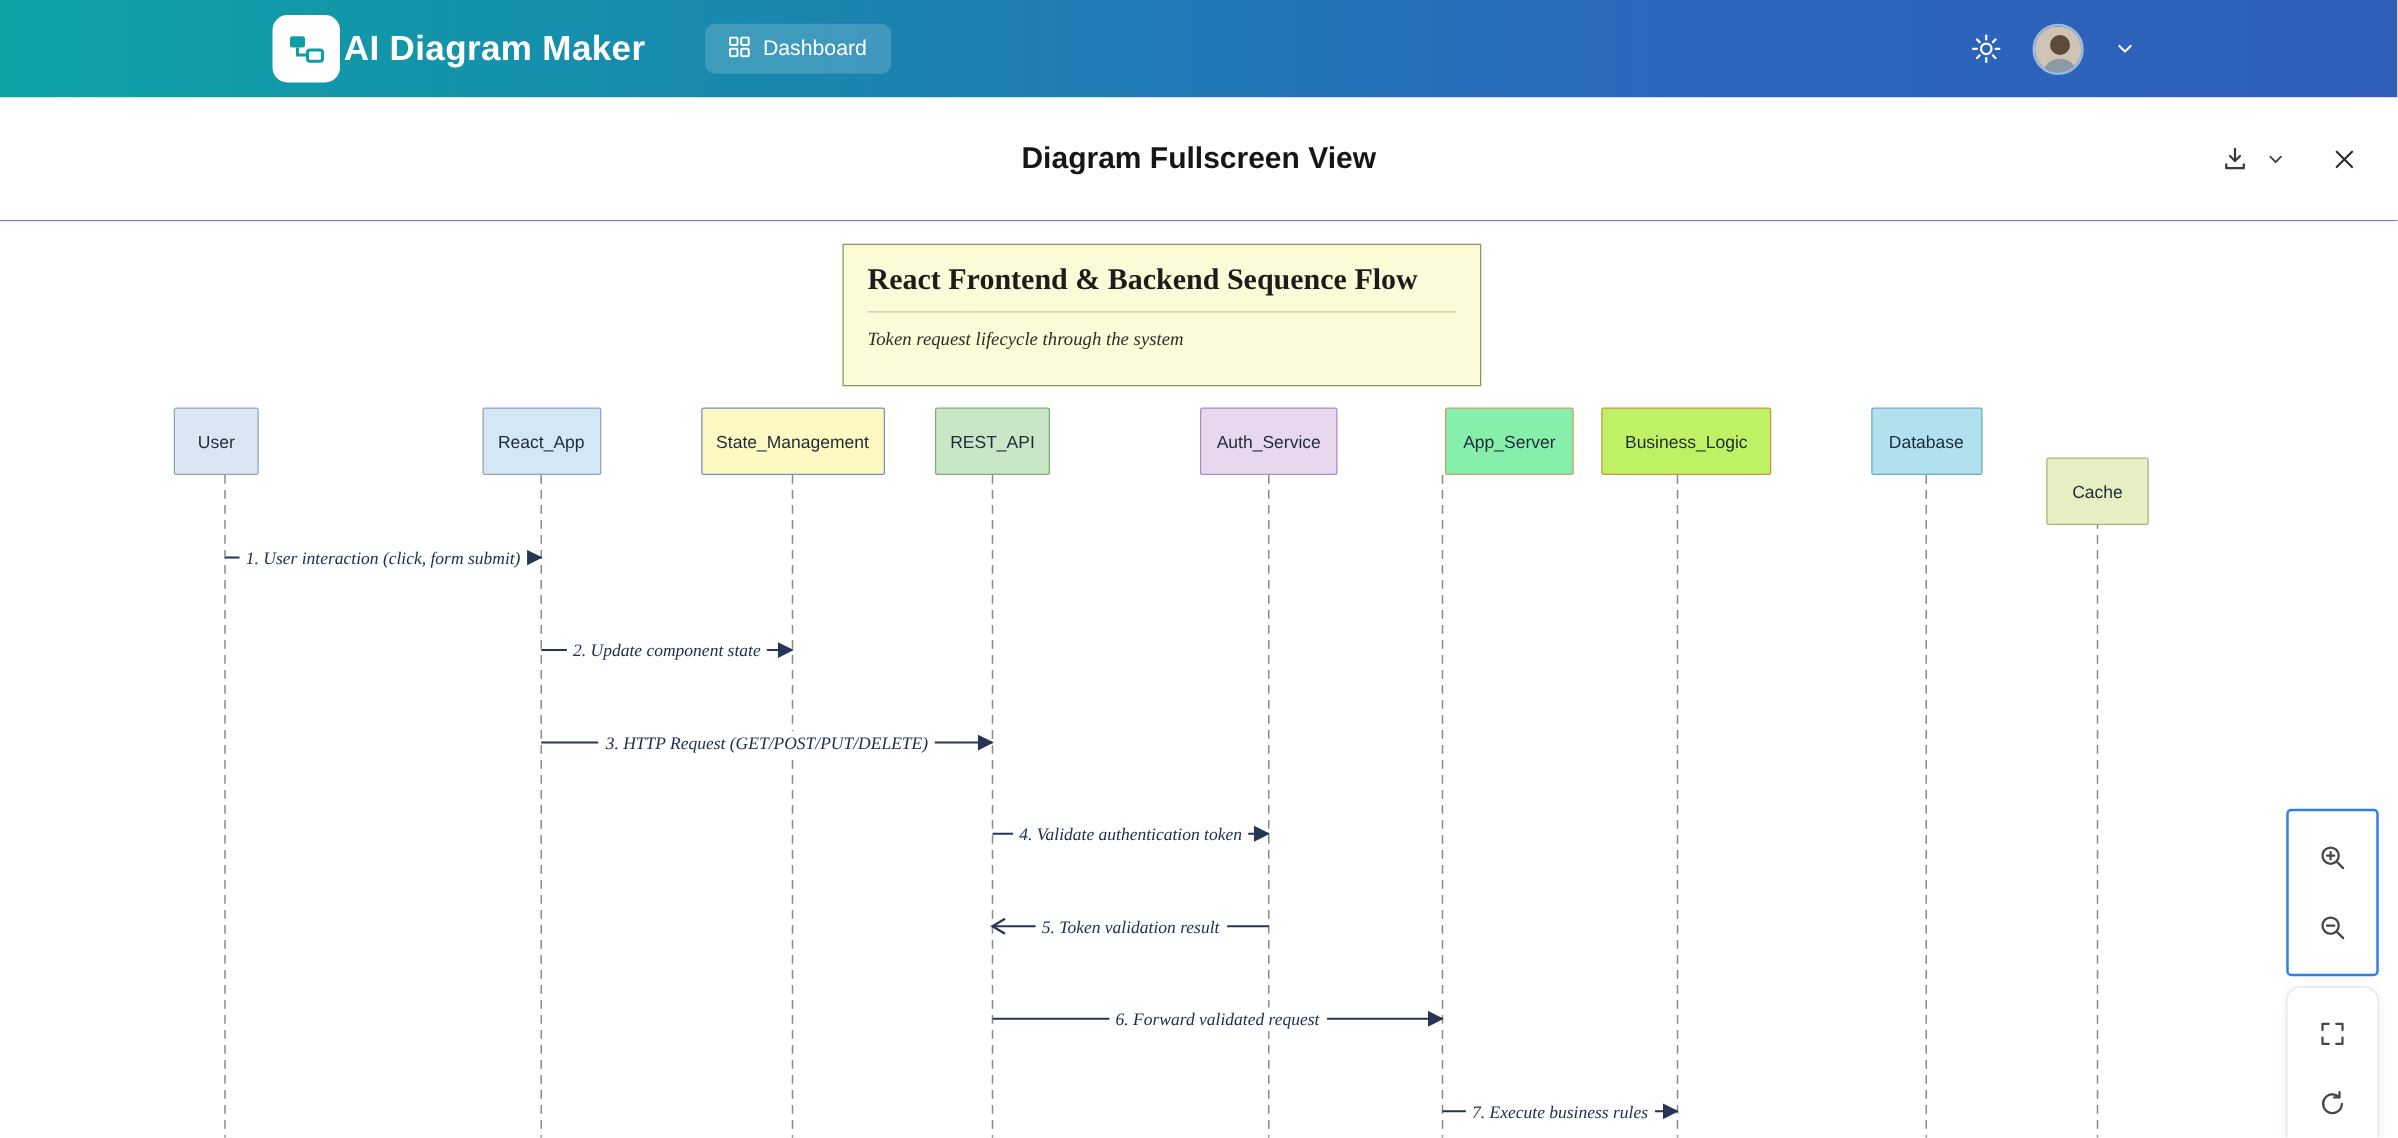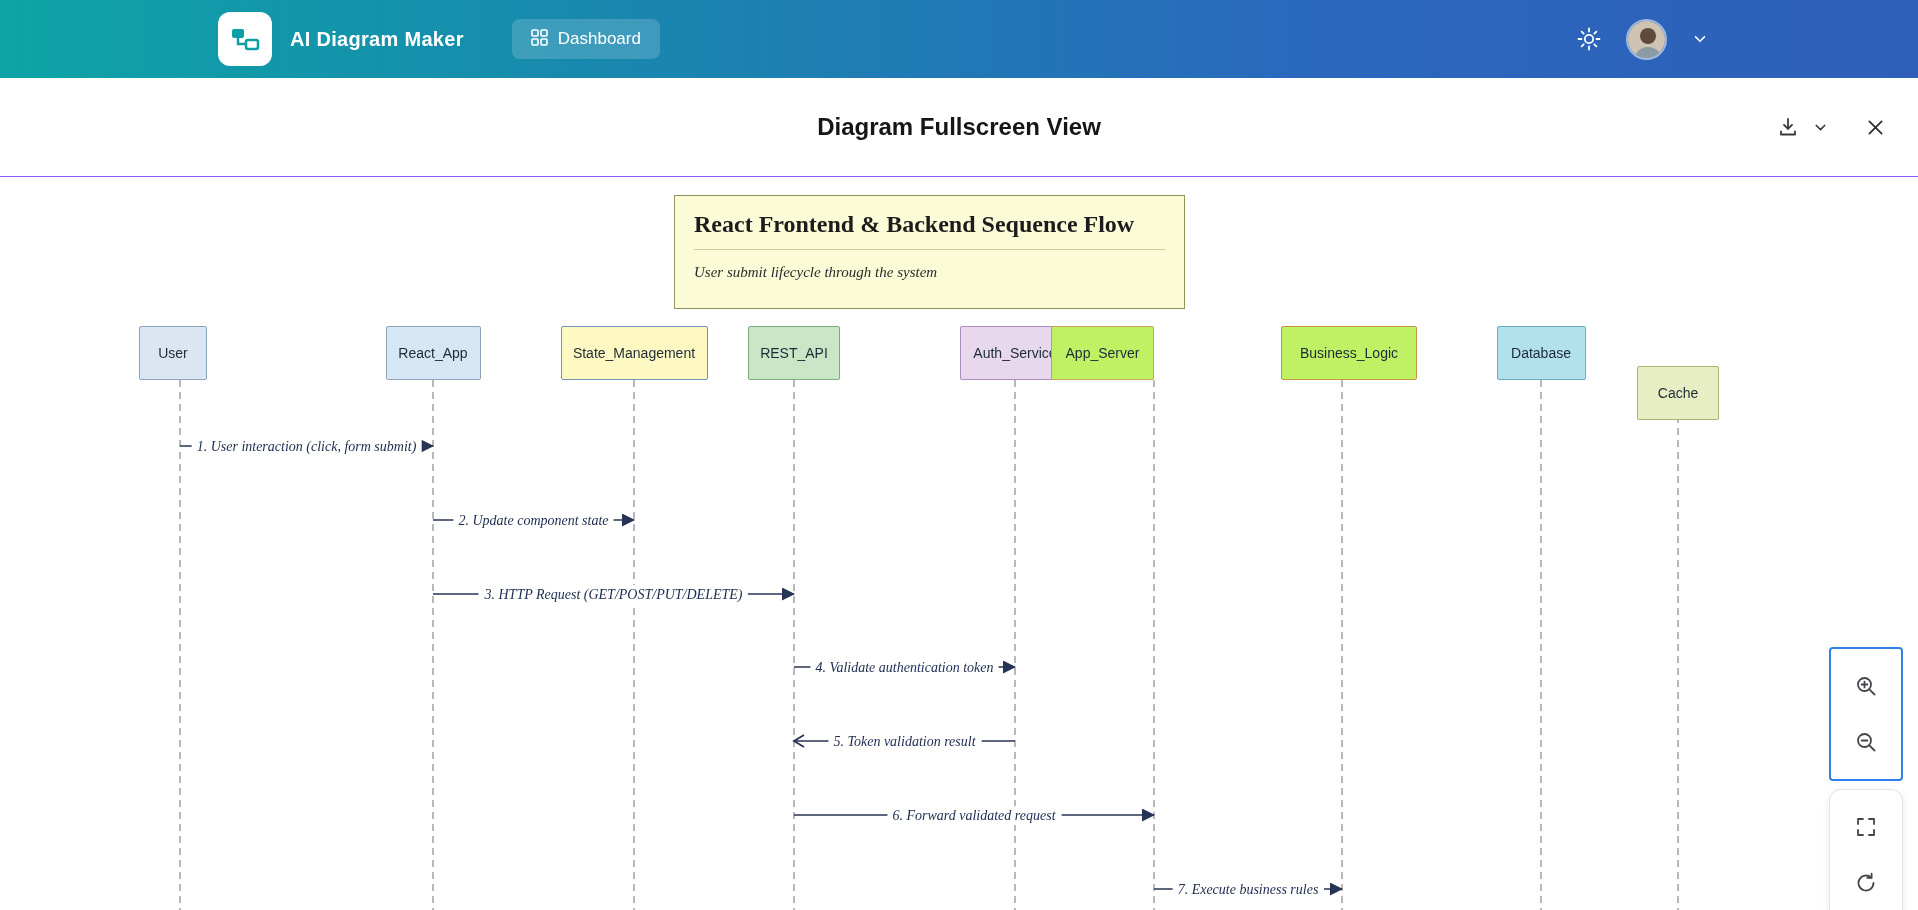--- a/index.html
+++ b/index.html
@@ -5,21 +5,21 @@
   * { margin:0; padding:0; box-sizing:border-box; }
   html,body { width:1918px; height:910px; overflow:hidden; background:#fff;
     font-family:"Liberation Sans", sans-serif; }
 
   
   .navbar { height:78px; display:flex; align-items:center;
     padding:0 205px 0 218px; color:#fff;
     background:linear-gradient(90deg,#0da4a6 0%,#1889ae 30%,#2a67bd 70%,#2f5fb9 100%); }
   .logo { width:54px; height:54px; background:#fff; border-radius:12px;
     display:flex; align-items:center; justify-content:center; flex:0 0 auto; }
-  .brand { font-size:20px; font-weight:bold; margin-left:18px; letter-spacing:.3px; white-space:nowrap; }
+  .brand { font-size:28px; font-weight:bold; margin-left:3px; letter-spacing:.3px; white-space:nowrap; }
   .dash-btn { margin-left:48px; display:flex; align-items:flex-start; gap:10px;
     background:rgba(255,255,255,.17); border:none; color:#fff; font-size:17px;
     font-family:inherit; padding:10px 19px; border-radius:8px; cursor:pointer; }
   .nav-right { margin-left:auto; display:flex; align-items:center; gap:20px; }
   .icon-btn { background:none; border:none; cursor:pointer; display:flex;
     align-items:center; justify-content:center; padding:4px; }
   .avatar { width:41px; height:41px; border-radius:50%; overflow:hidden;
     border:2px solid rgba(255,255,255,.55); flex:0 0 auto; cursor:pointer; }
 
   
@@ -180,29 +180,29 @@
       <rect x="1172.625" y="703" width="151.296875" height="19" fill="#ffffff"></rect>
       <text x="1248" y="717" text-anchor="middle" class="msg-label">7. Execute business rules</text>
     </svg>
 
   <div id="actors-layer">
       <div class="actor-box" style="left: 139px; width: 68px; background: rgb(219, 230, 242); border-color: rgb(142, 164, 189);">User</div>
       <div class="actor-box" style="left: 385.5px; width: 95px; background: rgb(213, 230, 244); border-color: rgb(142, 164, 189);">React_App</div>
       <div class="actor-box" style="left: 560.5px; width: 147px; background: #fef9c3; border-color: rgb(111, 148, 184);">State_Management</div>
       <div class="actor-box" style="left: 748px; width: 92px; background: rgb(201, 230, 199); border-color: rgb(127, 171, 124);">REST_API</div>
       <div class="actor-box" style="left: 960px; width: 110px; background: rgb(232, 216, 238); border-color: rgb(171, 140, 189);">Auth_Service</div>
-      <div class="actor-box" style="left: 1051px; width: 103px; background: #bef264; border-color: rgb(201, 160, 94);">App_Server</div>
+      <div class="actor-box" style="left: 1156px; width: 103px; background: #86efac; border-color: rgb(201, 160, 94);">App_Server</div>
       <div class="actor-box" style="left: 1281px; width: 136px; background: #bef264; border-color: rgb(201, 148, 64);">Business_Logic</div>
       <div class="actor-box" style="left: 1496.5px; width: 89px; background: rgb(177, 225, 237); border-color: rgb(106, 174, 192);">Database</div>
       <div class="actor-box" style="left: 1637px; width: 82px; background: rgb(232, 238, 195); border-color: rgb(170, 179, 111); margin-top: 40px;">Cache</div>
     </div>
 
   <div class="title-box">
     <h2>React Frontend &amp; Backend Sequence Flow</h2>
-    <p>User submit lifecycle through the system</p>
+    <p>Token request lifecycle through the system</p>
   </div>
 
   <div class="float-toolbar">
     <div class="tool-group highlight">
       <button class="tool-btn">
         <svg width="24" height="24" viewBox="0 0 24 24" fill="none" stroke="#44464b" stroke-width="1.8" stroke-linecap="round">
           <circle cx="10.5" cy="10.5" r="6.5"></circle>
           <line x1="15.4" y1="15.4" x2="20.5" y2="20.5"></line>
           <line x1="7.6" y1="10.5" x2="13.4" y2="10.5"></line>
           <line x1="10.5" y1="7.6" x2="10.5" y2="13.4"></line>

